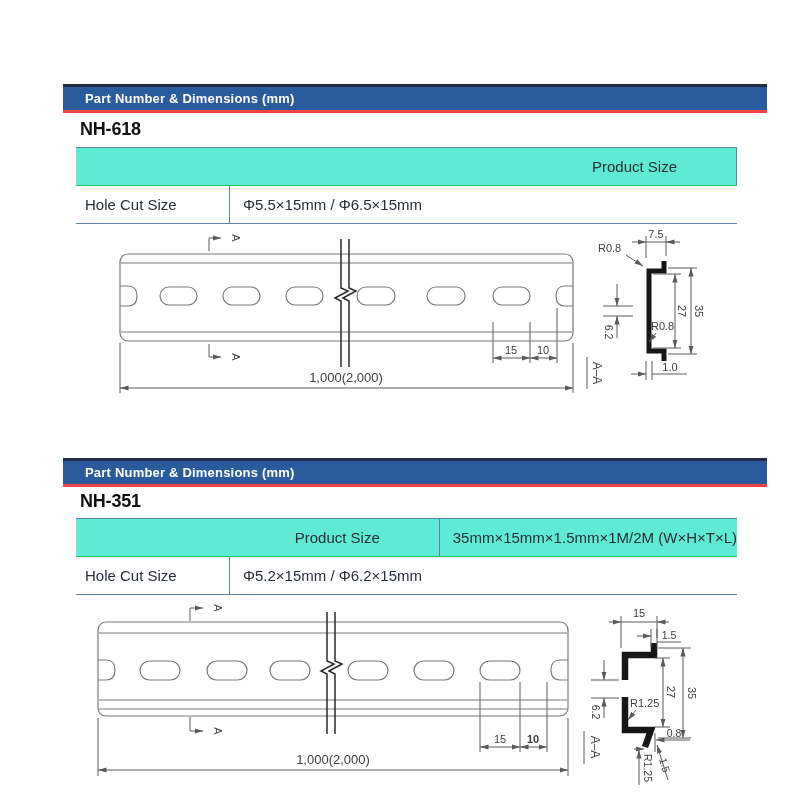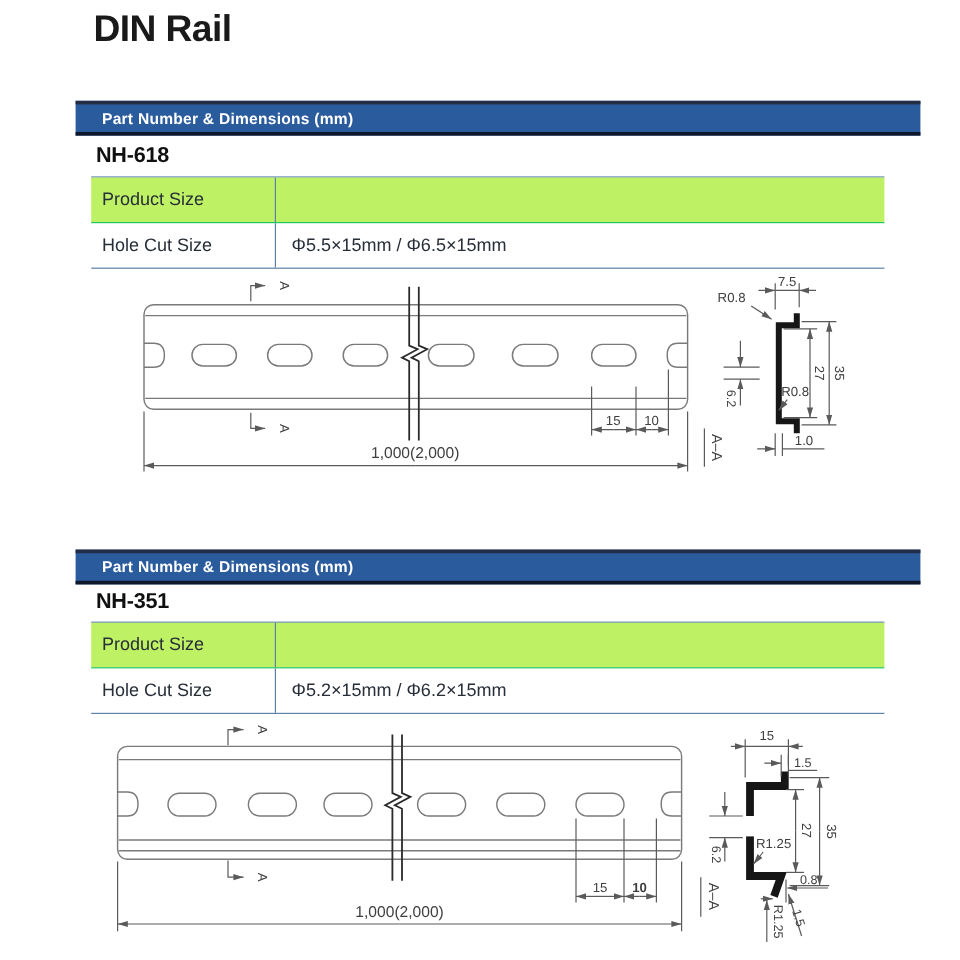--- a/index.html
+++ b/index.html
@@ -1,40 +1,39 @@
 <!DOCTYPE html>
 <html><head>
 <meta charset="utf-8">
 <style>
   html,body{margin:0;padding:0;background:#ffffff;}
   .page{position:relative;width:800px;height:800px;background:#fff;font-family:"Liberation Sans",sans-serif;overflow:hidden;}
   .title{position:absolute;left:78px;top:6px;font-size:31px;font-weight:bold;letter-spacing:-.5px;color:#1a1a1a;}
-  .bar{position:absolute;left:63px;width:682px;height:23px;background:#2a5b9d;border-top:3px solid #222c45;border-bottom:3px solid #0f172a;color:#fff;font-size:13px;font-weight:bold;line-height:23px;padding-left:22px;box-sizing:content-box;letter-spacing:.2px;}
+  .bar{position:absolute;left:63px;width:682px;height:23px;background:#2a5b9d;border-top:3px solid #222c45;border-bottom:3px solid #ef4444;color:#fff;font-size:13px;font-weight:bold;line-height:23px;padding-left:22px;box-sizing:content-box;letter-spacing:.2px;}
   .partno{position:absolute;left:80px;font-size:18px;font-weight:bold;color:#101010;letter-spacing:-.2px;}
   .spec{position:absolute;left:76px;width:661px;border-top:1px solid #5d81a9;border-bottom:1px solid #5d81a9;}
   .spec .row{display:flex;height:37px;align-items:center;font-size:15px;color:#272e38;}
-  .spec .row.alt{background:#bef264;}
+  .spec .row.alt{background:#5eead4;justify-content:flex-end;}
   .spec .row + .row{border-top:1px solid #22c55e;}
   .spec .lab{width:144px;padding-left:9px;border-right:1px solid #5d81a9;align-self:stretch;display:flex;align-items:center;}
   .spec .val{padding-left:13px;}
   svg{position:absolute;}
   svg text{font-family:"Liberation Sans",sans-serif;fill:#3f3f3f;}
   .rail{stroke:#7a7a7a;fill:none;stroke-width:1.2;}
   .railf{stroke:#7a7a7a;fill:#fff;stroke-width:1.2;}
   .brk{stroke:#2b2b2b;fill:none;stroke-width:1.5;stroke-linejoin:miter;}
   .dim{stroke:#5a5a5a;fill:none;stroke-width:1;}
   .prof{stroke:#161616;fill:none;stroke-linejoin:miter;}
   .t11{font-size:11px;} .t10{font-size:10.5px;} .t13{font-size:13px;} .t12{font-size:12px;}
 </style>
 </head>
 <body>
 
 <div class="page">
 
-  <div class="title">DIN Rail</div>
 
   <div class="bar" style="top:84px;">
     <span>Part Number &amp; Dimensions (mm)</span>
   </div>
   <div class="partno" style="top:119px;">NH-618</div>
 
   <div class="spec" style="top:147px;">
     <div class="row alt">
       <div class="lab">Product Size</div>
     </div>
@@ -146,20 +145,21 @@
   </svg>
 
   <div class="bar" style="top:458px;">
     <span>Part Number &amp; Dimensions (mm)</span>
   </div>
   <div class="partno" style="top:491px;">NH-351</div>
 
   <div class="spec" style="top:518px;">
     <div class="row alt">
       <div class="lab">Product Size</div>
+      <div class="val">35mm×15mm×1.5mm×1M/2M (W×H×T×L)</div>
     </div>
     <div class="row">
       <div class="lab">Hole Cut Size</div>
       <div class="val">Φ5.2×15mm / Φ6.2×15mm</div>
     </div>
   </div>
 
   <svg style="left:80px;top:598px;" width="660" height="197" viewBox="80 598 660 197">
 
     <g>

